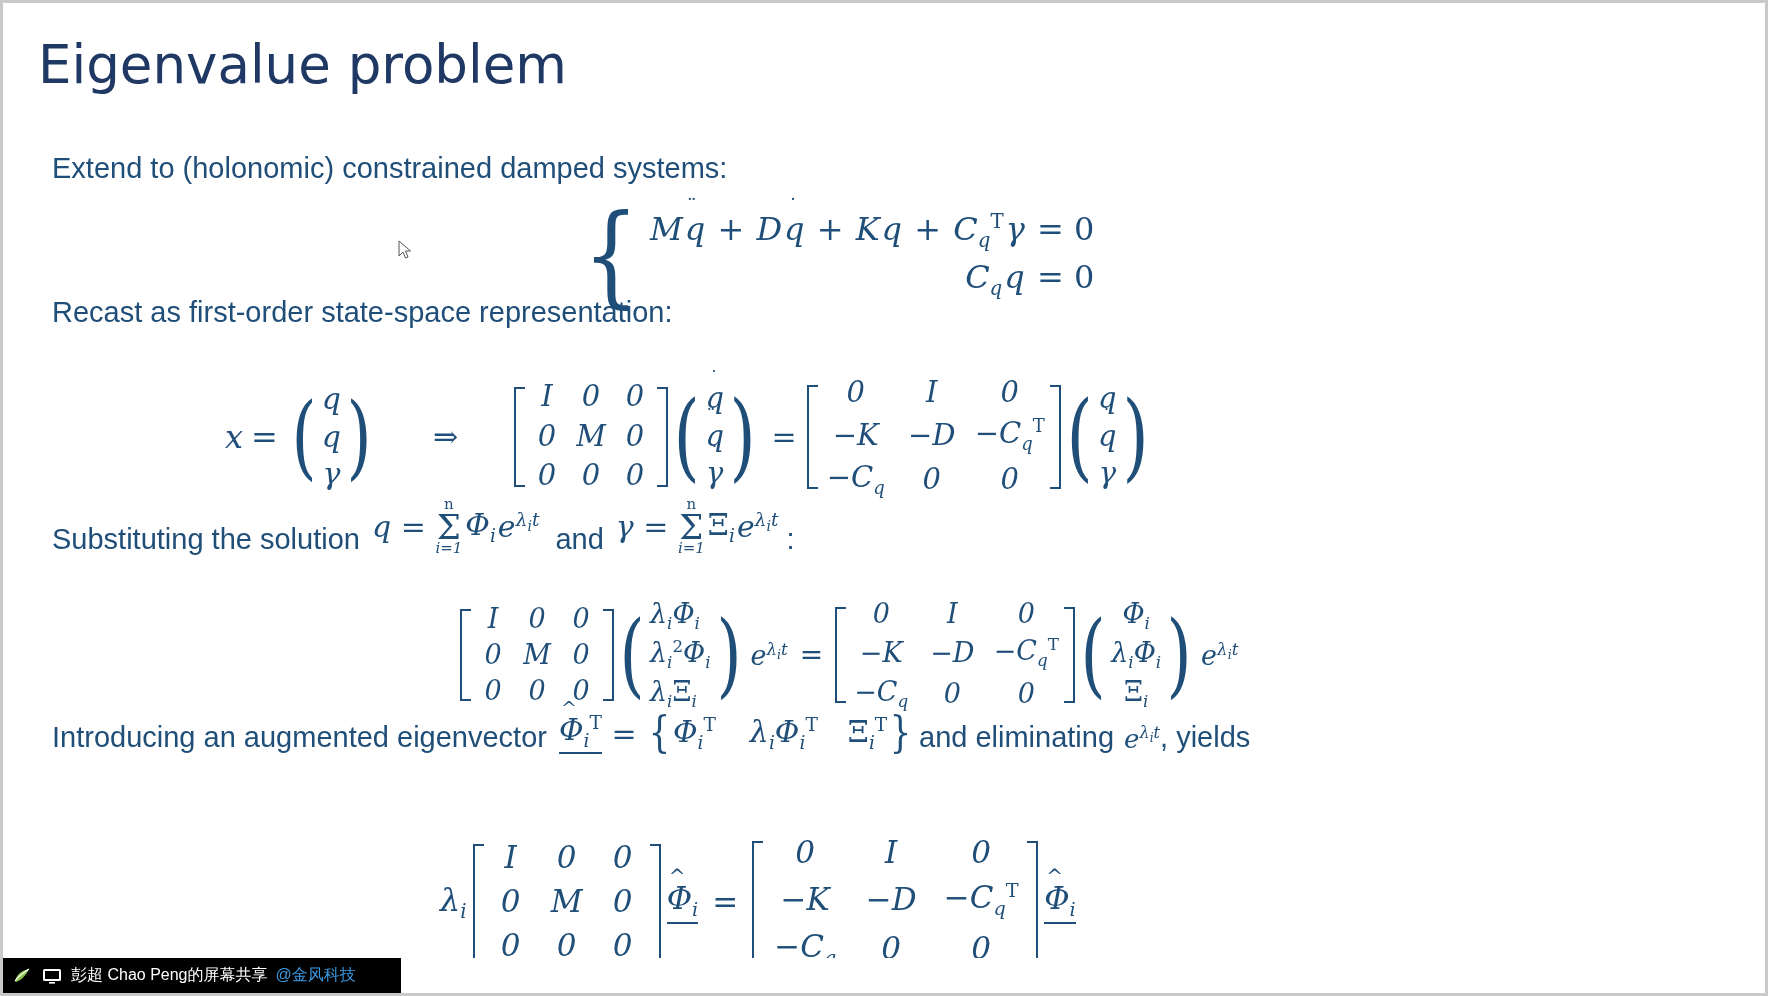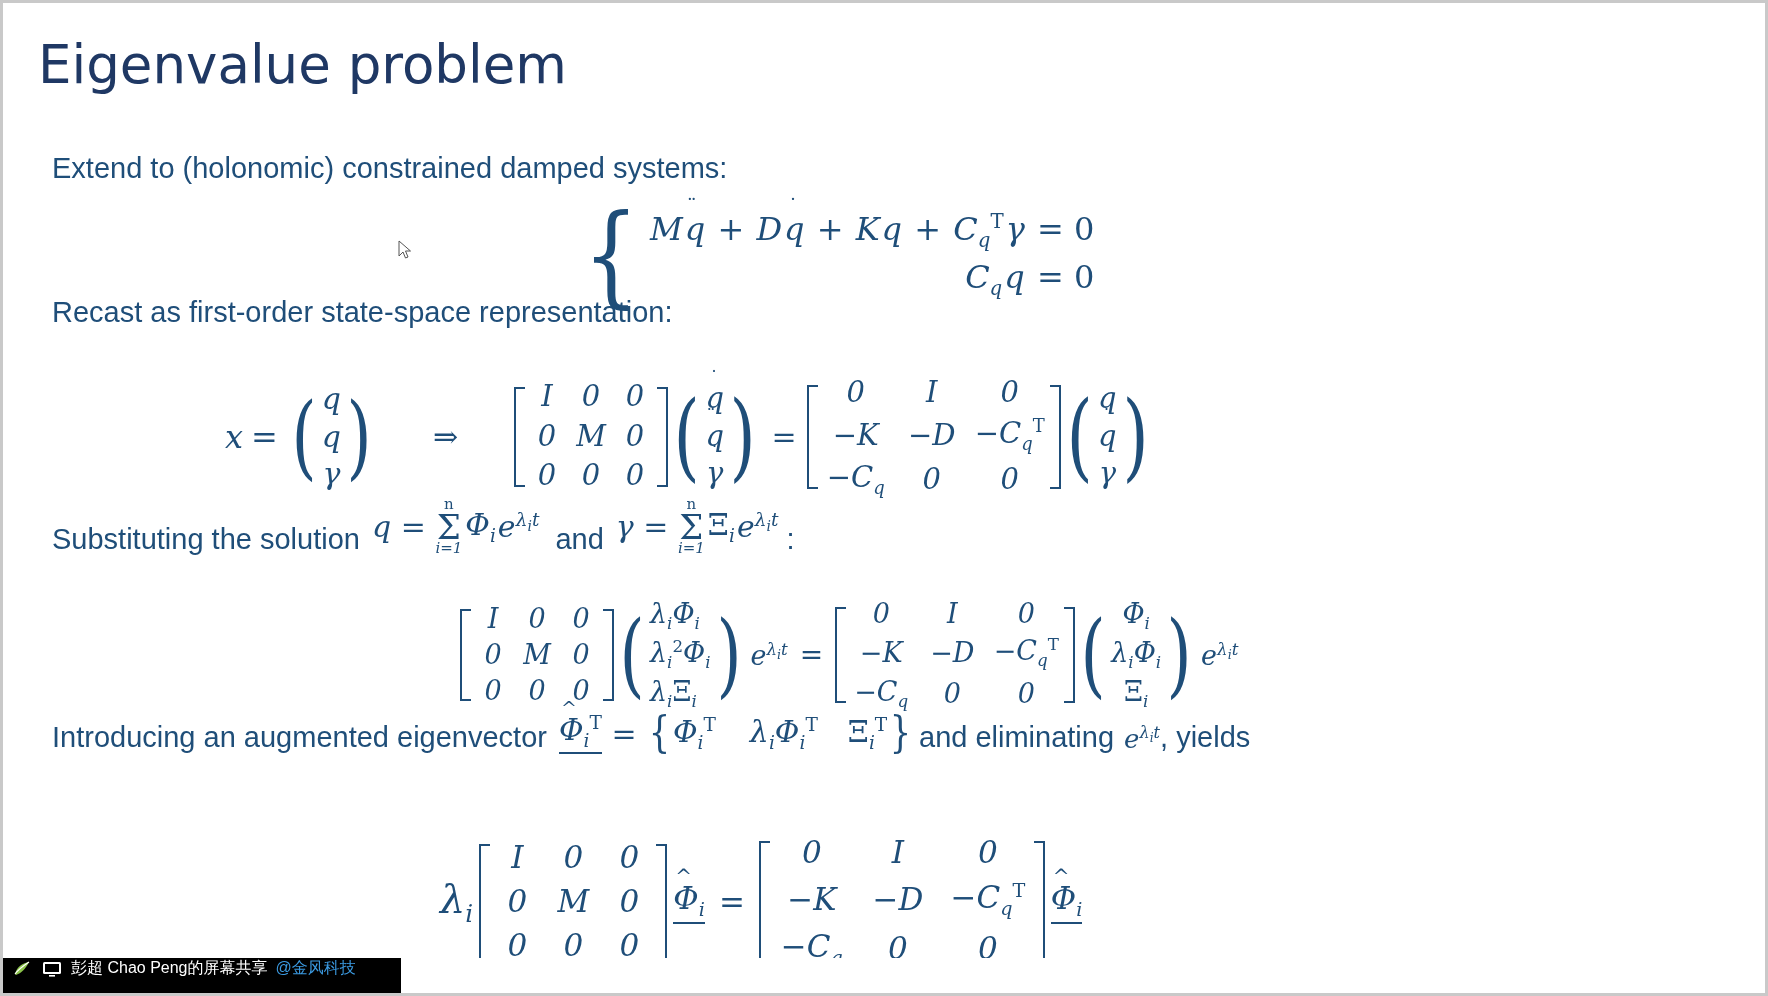--- a/index.html
+++ b/index.html
@@ -122,21 +122,21 @@
 
   
   .taskbar {
     position: absolute;
     left: 3px;
     bottom: 3px;
     width: 398px;
     height: 35px;
     background: #000000;
     display: flex;
-    align-items: flex-start;
+    align-items: center;
     padding-left: 8px;
     box-sizing: border-box;
     gap: 8px;
   }
   .taskbar-label {
     color: #ffffff;
     font-size: 16px;
     font-family: "Liberation Sans", sans-serif;
     white-space: nowrap;
   }
@@ -392,21 +392,21 @@
     </span>
 
     <span class="body-text" style="position:relative; left:0; top:0; margin-left:5px;">and eliminating</span>
     <span class="math" style="position:relative; font-size:26px; margin-left:10px;">e<sup>λ<sub style="font-size:75%;">i</sub>t</sup></span>
     <span class="body-text" style="position:relative; left:0; top:0;">, yields</span>
   </div>
 
 
   <div style="position:absolute; left:440px; top:830px; display:flex; align-items:center;">
 
-    <span class="math" style="position:relative; font-size:40px; margin-right:6px;">λ<sub>i</sub></span>
+    <span class="math" style="position:relative; font-size:32px; margin-right:6px;">λ<sub>i</sub></span>
 
     <div style="display:flex; align-items:center;">
       <span class="bracket" style="height:116px;"></span>
       <span class="matrix" style="grid-template-columns: 54px 58px 54px; font-size:31px; line-height:1.35;">
         <span>I</span>
           <span>0</span>
           <span>0</span>
         <span>0</span>
           <span>M</span>
           <span>0</span>

